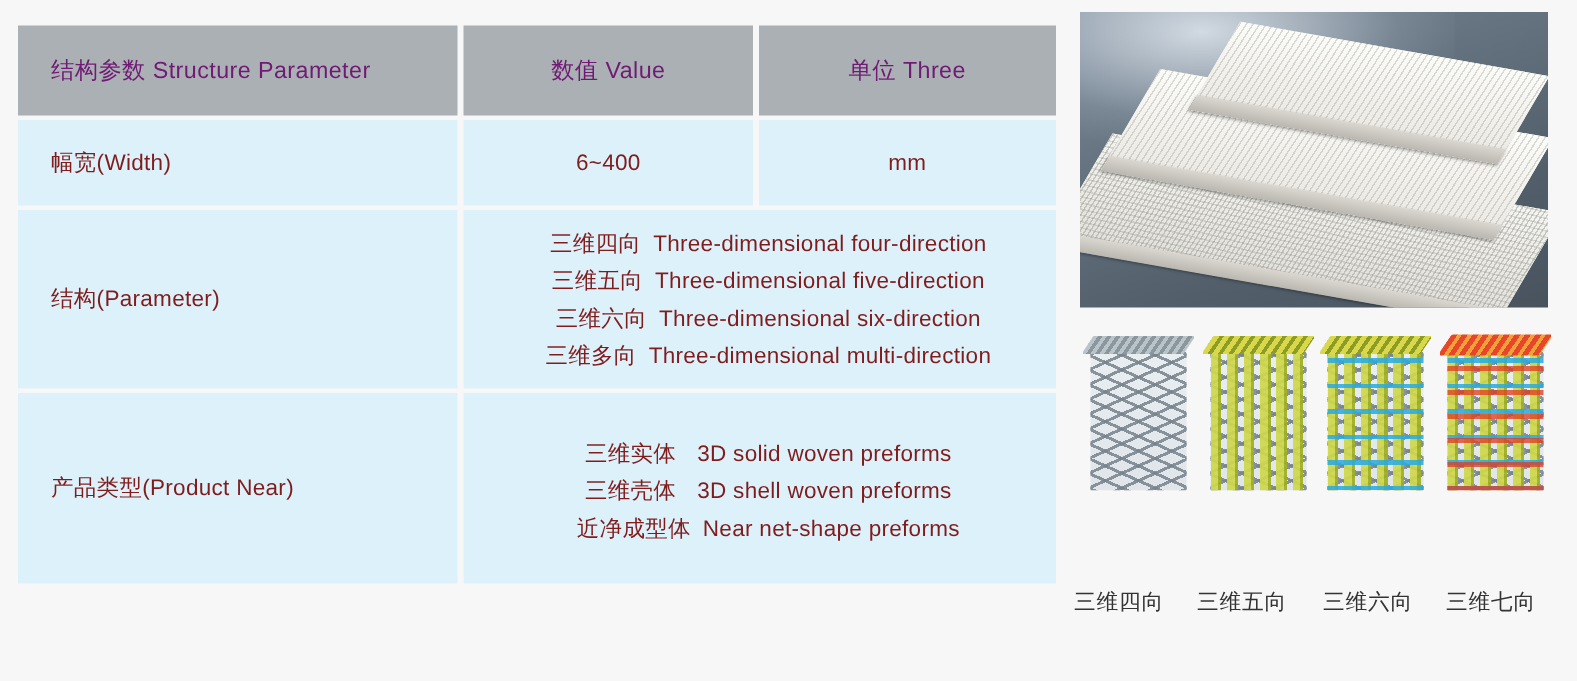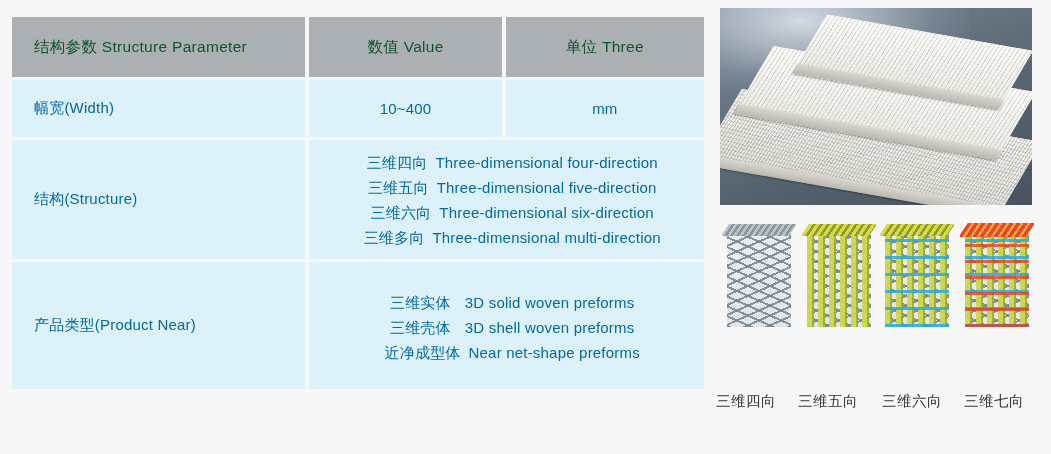--- a/index.html
+++ b/index.html
@@ -16,29 +16,29 @@
   .spec-table{
     position:absolute;left:8px;top:14px;width:700px;
     border-collapse:separate;border-spacing:4px 3px;
     table-layout:fixed;
   }
   .spec-table col.c1{width:290px;}
   .spec-table col.c2{width:190px;}
   .spec-table col.c3{width:196px;}
 
   .spec-table th{
-    background:#aab0b3;color:#14532d;
+    background:#aab0b3;color:#701a75;
     font-weight:400;font-size:15.5px;
     height:58px;vertical-align:middle;text-align:center;
     letter-spacing:.3px;
   }
   .spec-table th.th-param{text-align:left;padding-left:22px;}
 
   .spec-table td{
-    background:#ddf1fb;color:#0369a1;
+    background:#ddf1fb;color:#7f1d1d;
     font-size:15px;vertical-align:middle;text-align:center;
     letter-spacing:.2px;
   }
   .spec-table td.param{text-align:left;padding-left:22px;}
   .spec-table tr.r-width td,
   .spec-table tr.r-thick td{height:55px;}
   .spec-table tr.r-struct td{height:117px;}
   .spec-table tr.r-type td{height:122px;}
 
   .multi{
@@ -158,25 +158,25 @@
     <thead>
       <tr>
         <th class="th-param">结构参数  Structure Parameter</th>
         <th>数值  Value</th>
         <th>单位 Three</th>
       </tr>
     </thead>
     <tbody>
       <tr class="r-width">
         <td class="param">幅宽(Width)</td>
-        <td>10~400</td>
+        <td>6~400</td>
         <td>mm</td>
       </tr>
       <tr class="r-struct">
-        <td class="param">结构(Structure)</td>
+        <td class="param">结构(Parameter)</td>
         <td class="multi" colspan="2">
           <div class="ln"><span class="cn">三维四向</span><span class="sp1"></span><span class="en">Three-dimensional four-direction</span></div>
           <div class="ln"><span class="cn">三维五向</span><span class="sp1"></span><span class="en">Three-dimensional five-direction</span></div>
           <div class="ln"><span class="cn">三维六向</span><span class="sp1"></span><span class="en">Three-dimensional six-direction</span></div>
           <div class="ln"><span class="cn">三维多向</span><span class="sp1"></span><span class="en">Three-dimensional multi-direction</span></div>
         </td>
       </tr>
       <tr class="r-type">
         <td class="param">产品类型(Product Near)</td>
         <td class="multi pad-top" colspan="2">

